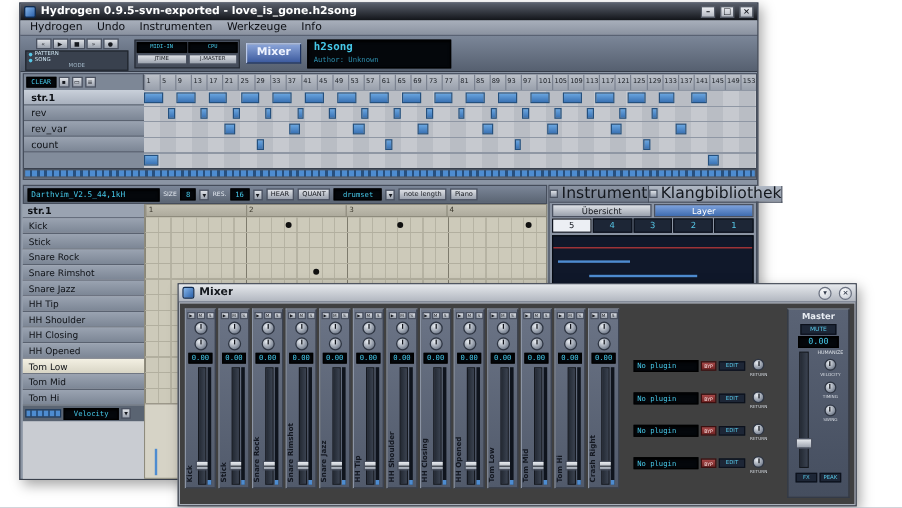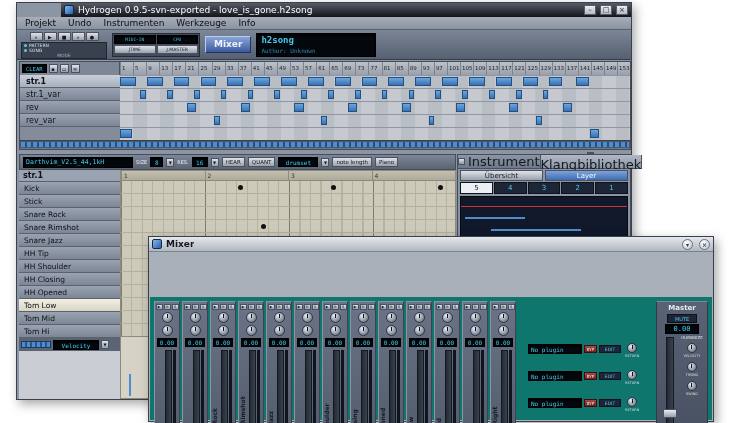--- a/index.html
+++ b/index.html
@@ -2,21 +2,21 @@
 <html><head>
 <meta charset="utf-8">
 <style>
   *{box-sizing:border-box;margin:0;padding:0;}
   body{width:752px;height:423px;position:relative;overflow:hidden;background:#ffffff;
        font-family:"DejaVu Sans",sans-serif;color:#111;}
   .win{position:absolute;border:1px solid #3a404c;box-shadow:3px 4px 10px rgba(0,0,0,.35);}
   
   #main-window{left:16px;top:2px;width:616px;height:398px;background:#8b95a4;}
   .titlebar{position:absolute;left:0;right:0;top:0;height:14px;display:flex;align-items:center;gap:4px;padding:0 3px;}
-  #main-window .titlebar{background:linear-gradient(#565c68,#121419);color:#fff;font-size:9px;font-weight:normal;margin-left:44px;}
+  #main-window .titlebar{background:linear-gradient(#565c68,#121419);color:#fff;font-size:9px;font-weight:bold;}
   .app-icon{width:10px;height:10px;background:linear-gradient(135deg,#86b6ea,#2a5fa8);border:1px solid #0e2a50;border-radius:2px;flex:0 0 auto;}
   .titlebar .ttl{white-space:nowrap;overflow:hidden;}
   .spacer{flex:1;}
   .tb-btn{width:12px;height:10px;font-size:7px;line-height:8px;text-align:center;color:#15181e;
           background:linear-gradient(#eceef2,#b4b9c2);border:1px solid #565c68;flex:0 0 auto;}
   .menubar{position:absolute;left:0;right:0;top:14px;height:13px;background:linear-gradient(#a8afbb,#8a92a0);
            border-bottom:1px solid #596273;display:flex;align-items:center;gap:12px;padding:0 8px;font-size:9px;}
   .menu-item{color:#0b0d12;}
   .toolbar{position:absolute;left:0;right:0;top:27px;height:30px;display:flex;align-items:center;gap:5px;padding:0 4px;
            background:linear-gradient(#7b8698,#566070);border-bottom:1px solid #353c49;}
@@ -100,38 +100,38 @@
                      repeating-linear-gradient(90deg,#7e7b6d 0 1px,rgba(0,0,0,0) 1px 84px),
                      repeating-linear-gradient(90deg,#b6b3a3 0 1px,rgba(0,0,0,0) 1px 10.5px);}
   .note-dot{position:absolute;width:5px;height:5px;border-radius:50%;background:#101010;}
   .pe-lane{position:relative;height:62px;background:#d6d3c6;border-top:1px solid #8e8b7d;}
   .lane-tick{position:absolute;bottom:2px;width:2px;background:#4e8cd0;}
   
   #right-panel{position:absolute;left:440px;top:151px;width:174px;height:245px;background:#8b94a3;border:1px solid #454d5b;}
   .rp-tabs{height:14px;display:flex;}
   .rp-tab{flex:1;display:flex;align-items:center;justify-content:center;gap:3px;font-size:13px;color:#14181e;
           background:linear-gradient(#8d96a5,#6e7888);border-right:1px solid #4a5260;border-bottom:1px solid #4a5260;}
-  .rp-tab.selected{background:linear-gradient(#b0b8c4,#8d96a5);flex-direction:column;}
+  .rp-tab.selected{background:linear-gradient(#b0b8c4,#8d96a5);}
   .rp-ticon{width:7px;height:7px;background:linear-gradient(#dfe3e9,#8d96a5);border:1px solid #4a5260;}
   .rp-subtabs{height:13px;display:flex;gap:2px;padding:1px 2px;}
   .rp-subtab{flex:1;font-size:7px;text-align:center;line-height:10px;color:#15181e;
              background:linear-gradient(#dfe2e7,#9aa1ad);border:1px solid #4a5160;}
   .rp-subtab.selected{background:linear-gradient(#7da2dd,#3f6cb0);color:#fff;}
   .rp-layerrow{height:12px;display:flex;gap:1px;padding:0 2px;}
   .layer-btn{flex:1;font-size:7px;text-align:center;line-height:10px;background:#1d2636;color:#57c8e8;border:1px solid #0c111c;}
   .layer-btn.selected{background:#eceff4;color:#10141c;}
   .rp-view{position:absolute;left:2px;top:41px;right:2px;bottom:2px;background:#10182a;border:1px solid #060a12;overflow:hidden;}
   .red-line{position:absolute;left:0;right:0;top:9px;height:1px;background:#c03a3a;}
   .blue-seg{position:absolute;height:2px;background:#4e8cd0;}
   
   #mixer-window{left:148px;top:236px;width:566px;height:186px;background:#aab0ba;z-index:5;}
   #mixer-window .titlebar{background:linear-gradient(#e5e8ec,#b2b7c0);color:#14181e;font-size:9px;font-weight:bold;height:15px;border-bottom:1px solid #7b8290;}
   .round-btn{width:11px;height:11px;border-radius:50%;background:radial-gradient(circle at 35% 30%,#fbfcfd,#c0c6cf);
              border:1px solid #6a7180;font-size:6px;line-height:9px;text-align:center;color:#30394a;flex:0 0 auto;margin-left:2px;}
-  .mixer-body{position:absolute;left:1px;top:16px;right:1px;bottom:1px;background:#0f766e;margin-top:44px;}
+  .mixer-body{position:absolute;left:1px;top:16px;right:1px;bottom:1px;background:#404040;}
   .strips{position:absolute;left:4px;top:4px;display:flex;gap:2px;}
   .strip{width:26px;height:150px;position:relative;flex:0 0 auto;
          background:linear-gradient(#6b7486,#515a6b);border:1px solid #3b4250;border-top-color:#8b94a4;border-left-color:#8b94a4;}
   .strip-btns{display:flex;gap:1px;justify-content:center;margin-top:2px;}
   .sbtn{width:7px;height:6px;font-size:3.5px;line-height:5px;text-align:center;color:#16191f;
         background:linear-gradient(#dfe2e7,#9aa1ad);border:1px solid #4a5160;}
   .knob{width:11px;height:11px;border-radius:50%;margin:2px auto 0;
         background:radial-gradient(circle at 35% 30%,#e9edf2,#79markdown 70%,#4a5160);
         background:radial-gradient(circle at 35% 30%,#e9edf2,#7e8796 70%,#4a5160);border:1px solid #2e3542;}
   .kdot{width:1px;height:4px;background:#10131a;margin:1px auto 0;}
@@ -176,21 +176,21 @@
     <div class="app-icon"></div>
     <div class="ttl">Hydrogen 0.9.5-svn-exported - love_is_gone.h2song</div>
     <div class="spacer"></div>
     <div class="tb-btn">–</div>
     <div class="tb-btn">□</div>
     <div class="tb-btn">×</div>
   </div>
 
   <div class="menubar">
 
-  <span class="menu-item">Projekt</span>
+  <span class="menu-item">Hydrogen</span>
       <span class="menu-item">Undo</span>
       <span class="menu-item">Instrumenten</span>
       <span class="menu-item">Werkzeuge</span>
       <span class="menu-item">Info</span>
     </div>
 
   <div class="toolbar">
     <div class="cluster">
       <div class="tr-row">
         <div class="tr-btn">«</div>
@@ -282,27 +282,27 @@
           <span class="se-tick">153</span>
         </div>
     </div>
     <div class="se-body">
       <div class="se-patterns">
 
       <div class="se-pat-row selected">
             <span>str.1</span>
           </div>
           <div class="se-pat-row">
-            <span>str.1_var</span>
-          </div>
-          <div class="se-pat-row">
             <span>rev</span>
           </div>
           <div class="se-pat-row">
             <span>rev_var</span>
+          </div>
+          <div class="se-pat-row">
+            <span>count</span>
           </div>
         </div>
       <div class="se-grid">
           <div class="se-cell" style="left: 0px; width: 15.7763px; top: 2px;"></div>
           <div class="se-cell" style="left: 26.8421px; width: 15.7763px; top: 2px;"></div>
           <div class="se-cell" style="left: 53.6842px; width: 15.7763px; top: 2px;"></div>
           <div class="se-cell" style="left: 80.5263px; width: 15.7763px; top: 2px;"></div>
           <div class="se-cell" style="left: 107.368px; width: 15.7763px; top: 2px;"></div>
           <div class="se-cell" style="left: 134.211px; width: 15.7763px; top: 2px;"></div>
           <div class="se-cell" style="left: 161.053px; width: 15.7763px; top: 2px;"></div>

